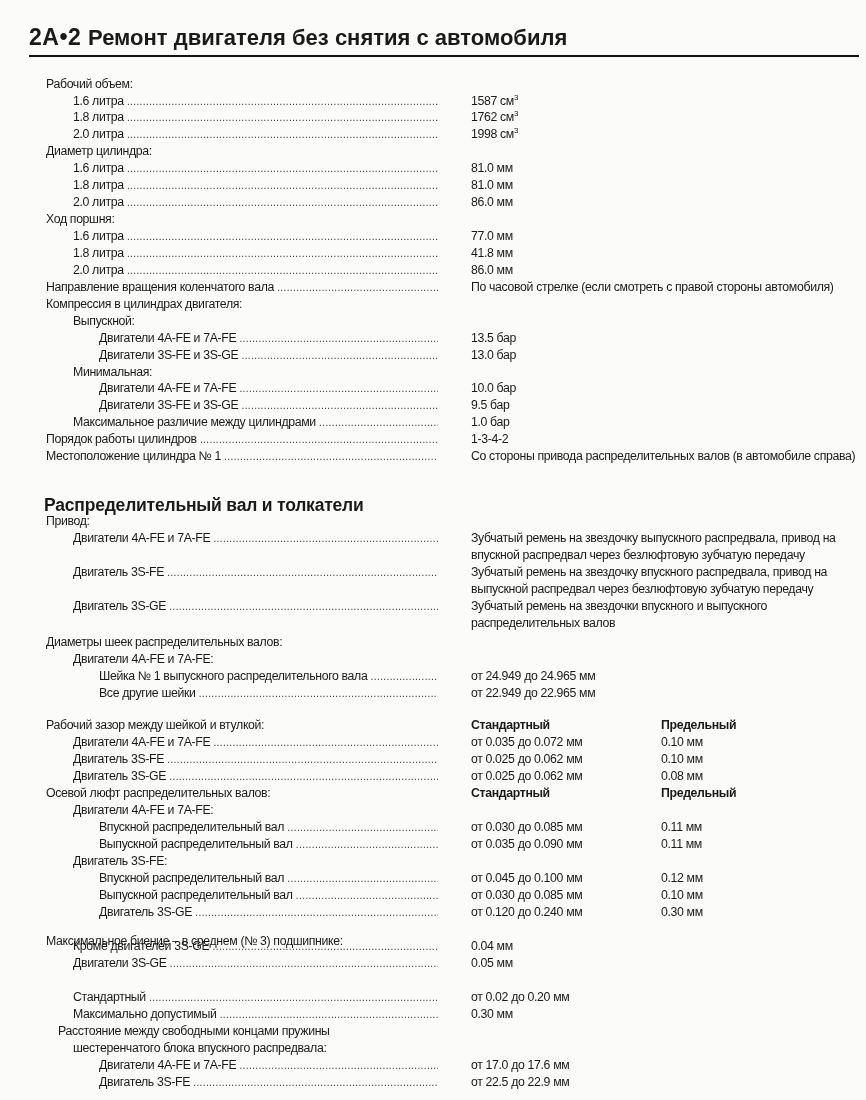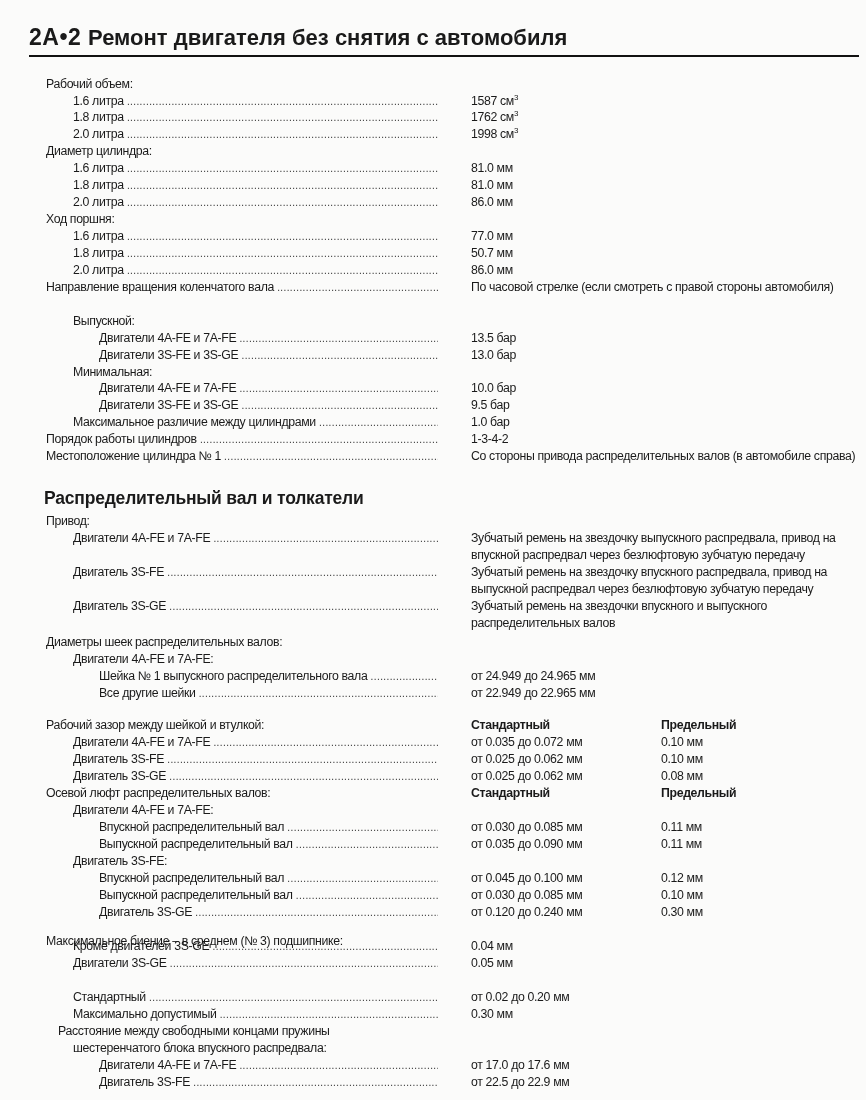--- a/index.html
+++ b/index.html
@@ -14,21 +14,21 @@
   .rows { position: absolute; left: 0; top: 0; width: 866px; height: 1100px; }
   .row { position: absolute; left: 0; width: 866px; height: 17px; font-size: 12.3px; line-height: 17px; letter-spacing: -0.35px; }
   .label { position: absolute; white-space: nowrap; overflow: hidden; }
   .label.dots::after {
     content: " ......................................................................................................................................................................................................................................";
     color: #333; letter-spacing: 0.4px; font-size: 10px;
   }
   .value { position: absolute; left: 471px; white-space: nowrap; }
   .value2 { position: absolute; left: 661px; white-space: nowrap; }
   .bold { font-weight: bold; }
-  .section-heading { position: absolute; left: 44px; font-size: 17.5px; font-weight: bold; letter-spacing: -0.2px; }
+  .section-heading { position: absolute; left: 44px; font-size: 17.5px; font-weight: bold; letter-spacing: -0.2px; margin-top: 7px; }
   .multi { position: absolute; left: 471px; width: 392px; font-size: 12.3px; line-height: 17px; letter-spacing: -0.35px; }
   sup { font-size: 8px; vertical-align: 5px; line-height: 0; }
 </style>
 </head>
 <body>
 
 <div class="header">
   <div class="page-num">2A•2</div>
   <div class="page-title">Ремонт двигателя без снятия с автомобиля</div>
   <div class="rule"></div>
@@ -67,29 +67,32 @@
     </div>
     <div class="row" style="top: 211px;">
       <div class="label" style="left: 46px;">Ход поршня:</div>
     </div>
     <div class="row" style="top: 228px;">
       <div class="label dots" style="left: 73px; width: 365px;">1.6 литра</div>
       <div class="value">77.0 мм</div>
     </div>
     <div class="row" style="top: 245px;">
       <div class="label dots" style="left: 73px; width: 365px;">1.8 литра</div>
-      <div class="value">50.7 мм</div>
+      <div class="value">41.8 мм</div>
     </div>
     <div class="row" style="top: 262px;">
       <div class="label dots" style="left: 73px; width: 365px;">2.0 литра</div>
       <div class="value">86.0 мм</div>
     </div>
     <div class="row" style="top: 279px;">
       <div class="label dots" style="left: 46px; width: 392px;">Направление вращения коленчатого вала</div>
       <div class="value" style="width: 392px; white-space: normal;">По часовой стрелке (если смотреть с правой стороны автомобиля)</div>
+    </div>
+    <div class="row" style="top: 296px;">
+      <div class="label" style="left: 46px;">Компрессия в цилиндрах двигателя:</div>
     </div>
     <div class="row" style="top: 313px;">
       <div class="label" style="left: 73px;">Выпускной:</div>
     </div>
     <div class="row" style="top: 330px;">
       <div class="label dots" style="left: 99px; width: 339px;">Двигатели 4A-FE и 7A-FE</div>
       <div class="value">13.5 бар</div>
     </div>
     <div class="row" style="top: 347px;">
       <div class="label dots" style="left: 99px; width: 339px;">Двигатели 3S-FE и 3S-GE</div>

